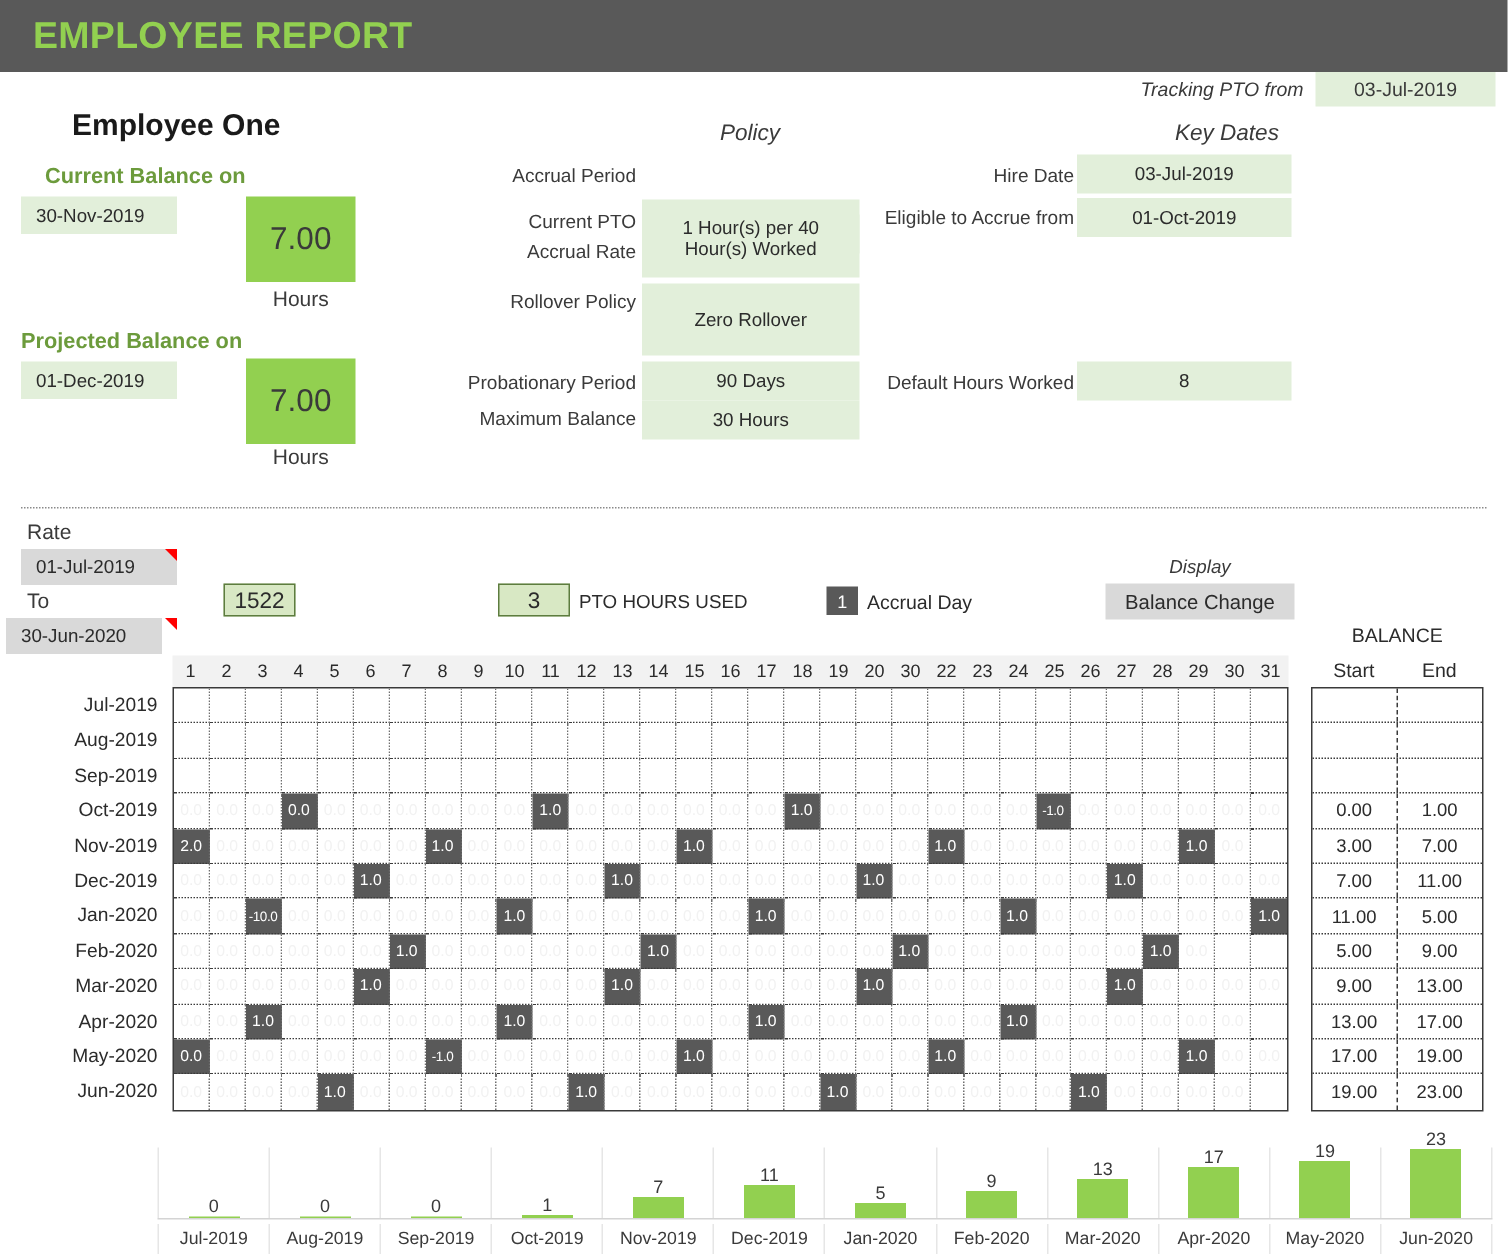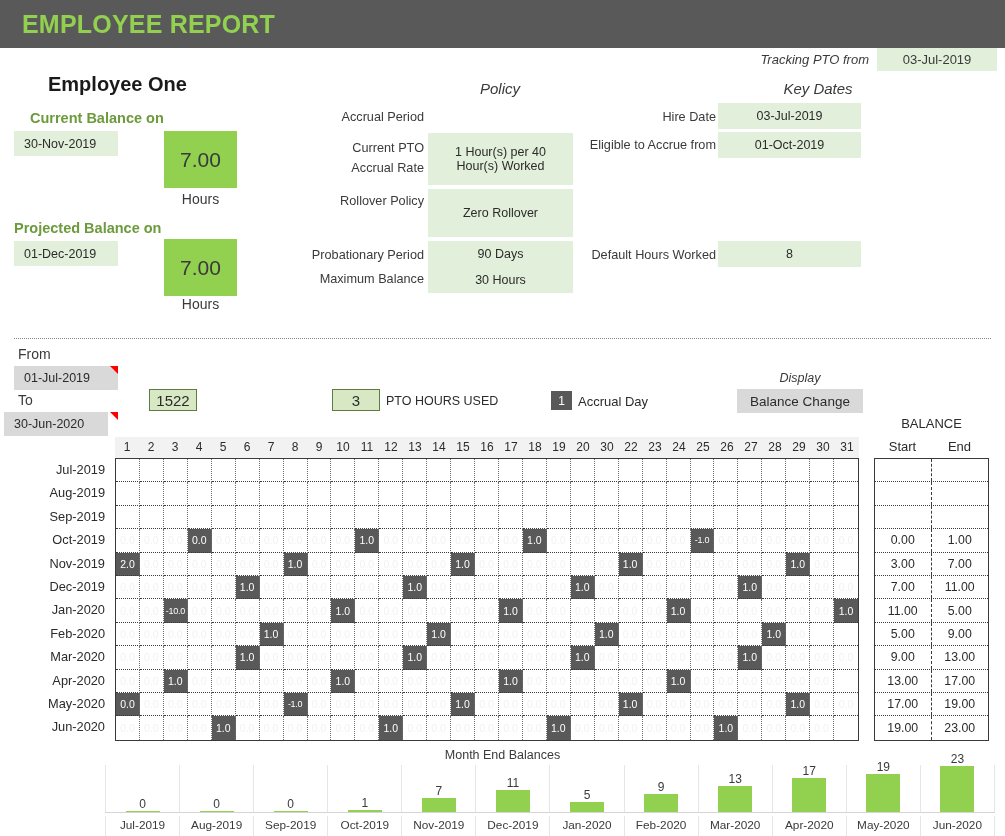--- a/index.html
+++ b/index.html
@@ -238,21 +238,21 @@
 <div class="lightbox" style="left:718px; top:103px; width:143px; height:26px;">03-Jul-2019</div>
 
 <div class="rowlbl" style="left:565px; top:138px; width:151px;">Eligible to Accrue from</div>
 <div class="lightbox" style="left:718px; top:132px; width:143px; height:26px;">01-Oct-2019</div>
 
 <div class="rowlbl" style="left:565px; top:248px; width:151px;">Default Hours Worked</div>
 <div class="lightbox" style="left:718px; top:241px; width:143px; height:26px;">8</div>
 
 <div class="divider"></div>
 
-<div class="fromto-lbl" style="left:18px; top:346px;">From</div>
+<div class="fromto-lbl" style="left:18px; top:346px;">Rate</div>
 <div class="greybox" style="left:14px; top:366px; width:104px; height:24px;">01-Jul-2019</div>
 <div class="redtri" style="left:110px; top:366px;"></div>
 
 <div class="fromto-lbl" style="left:18px; top:392px;">To</div>
 <div class="greybox" style="left:4px; top:412px; width:104px; height:24px;">30-Jun-2020</div>
 <div class="redtri" style="left:110px; top:412px;"></div>
 
 <div class="statbox" style="left:149px; top:389px; width:48px; height:22px;">1522</div>
 <div class="statlbl" style="left:218px; top:394px;margin-top:48px;">HOURS WORKED</div>
 
@@ -763,21 +763,20 @@
       <div class="bcell first">17.00</div>
       <div class="bcell">19.00</div>
     </div>
     <div class="brow">
       <div class="bcell first">19.00</div>
       <div class="bcell">23.00</div>
     </div>
   </div>
 
 <div id="chart">
-  <div class="charttitle">Month End Balances</div>
   <div class="plotarea" id="plot-area">
       <div class="bwrap">
         <div class="bval" style="top: 32px;">0</div>
         <div class="bar" style="height: 1px;"></div>
       </div>
       <div class="bwrap">
         <div class="bval" style="top: 32px;">0</div>
         <div class="bar" style="height: 1px;"></div>
       </div>
       <div class="bwrap">

